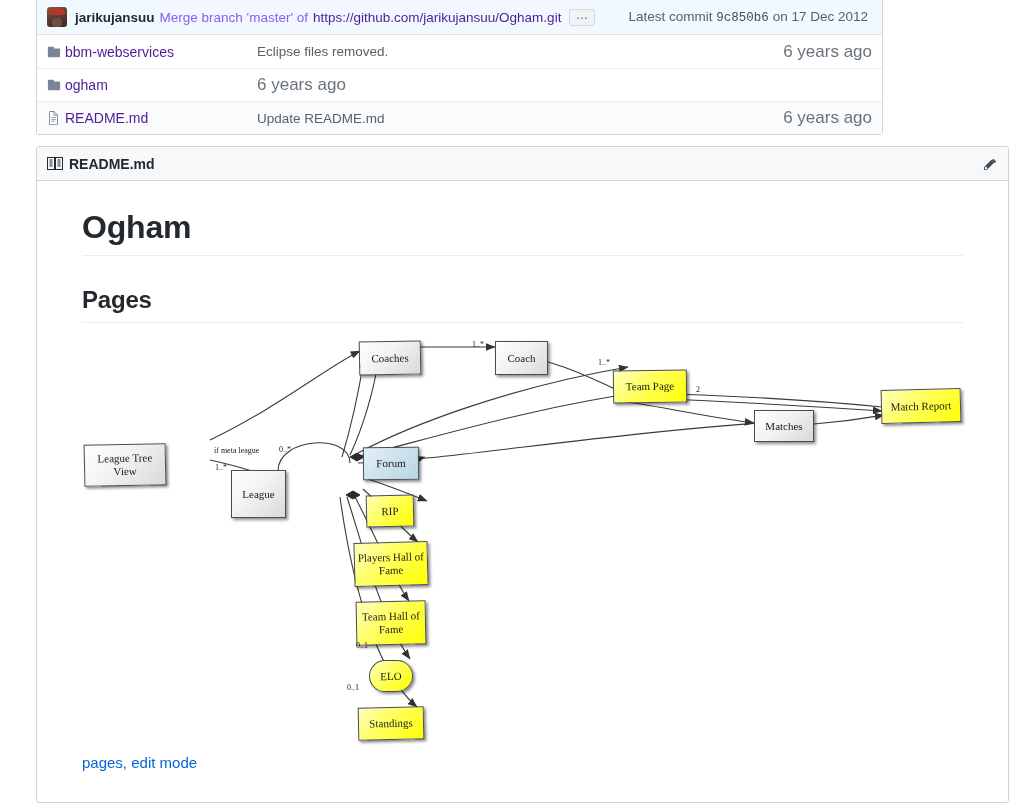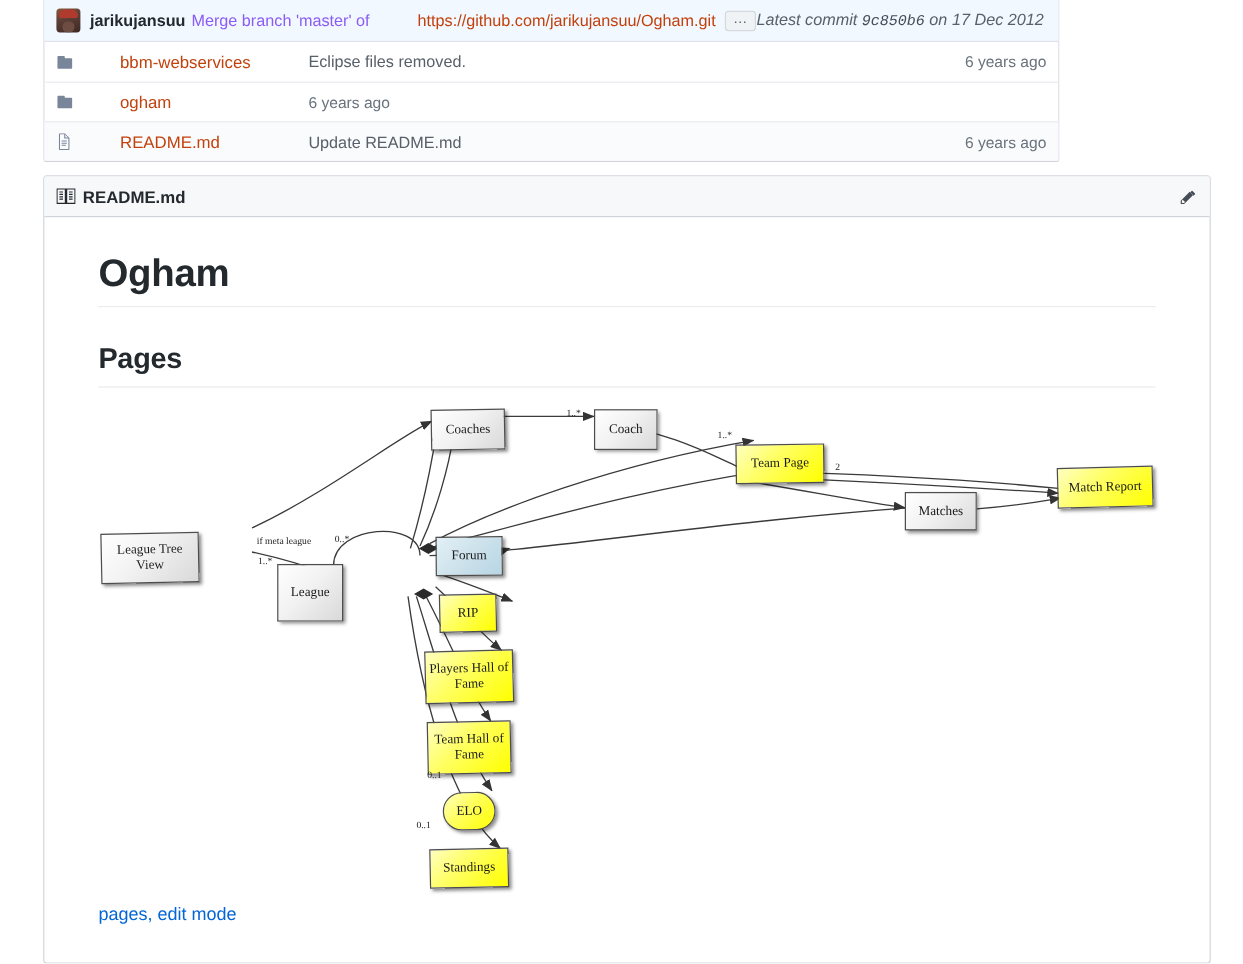--- a/index.html
+++ b/index.html
@@ -35,43 +35,43 @@
   .avatar:before{
     content:"";position:absolute;left:2px;top:1px;width:16px;height:7px;
     background:#b03a2e;border-radius:6px 6px 2px 2px;
   }
   .avatar:after{
     content:"";position:absolute;left:5px;top:11px;width:10px;height:9px;
     background:#6d4c41;border-radius:4px;
   }
   .author{font-weight:bold;color:#24292e;margin-right:5px;}
   .msg{color:#8b5cf6;margin-right:5px;white-space:nowrap;}
-  .link{color:#c2410c;text-decoration:none;margin-left:35px;}
+  .link{color:#4c1d95;text-decoration:none;}
   .ellipsis-btn{
     margin-left:8px;background:#eff3f6;border:1px solid rgba(27,31,35,.12);
     border-radius:3px;height:17px;min-width:26px;line-height:11px;
     font-size:12px;color:#586069;text-align:center;padding:0 5px;
     box-sizing:border-box;letter-spacing:1px;
   }
   .commit-right{
-    margin-left:auto;color:#586069;font-size:13.5px;white-space:nowrap;padding-right:4px;font-style:italic;
+    margin-left:auto;color:#586069;font-size:13.5px;white-space:nowrap;padding-right:4px;
   }
   .sha{font-family:"Liberation Mono", monospace;font-size:12.5px;color:#444d56;}
 
   .frow{
     display:flex;align-items:center;height:33px;
     border-top:1px solid #eaecef;
     font-size:14px;padding:0 10px;box-sizing:border-box;
   }
   .frow.first{border-top:none;}
   .frow.shaded{background:#fafbfc;}
   .ficon{width:18px;flex:none;display:flex;align-items:center;color:#79869a;}
   .fname{width:192px;flex:none;overflow:hidden;white-space:nowrap;}
   .fmsg{flex:1;color:#586069;font-size:13.5px;white-space:nowrap;overflow:hidden;}
-  .fage{color:#6a737d;font-size:13px;white-space:nowrap;text-align:right;}
+  .fage{color:#6a737d;font-size:17px;white-space:nowrap;text-align:right;}
 
   
   .readmebox{
     position:absolute;left:36px;top:146px;width:973px;height:657px;
     border:1px solid #d1d5da;border-radius:3px;box-sizing:border-box;background:#fff;
   }
   .readme-head{
     display:flex;align-items:center;height:34px;
     background:#f6f8fa;border-bottom:1px solid #d1d5da;
     padding:0 10px;box-sizing:border-box;

